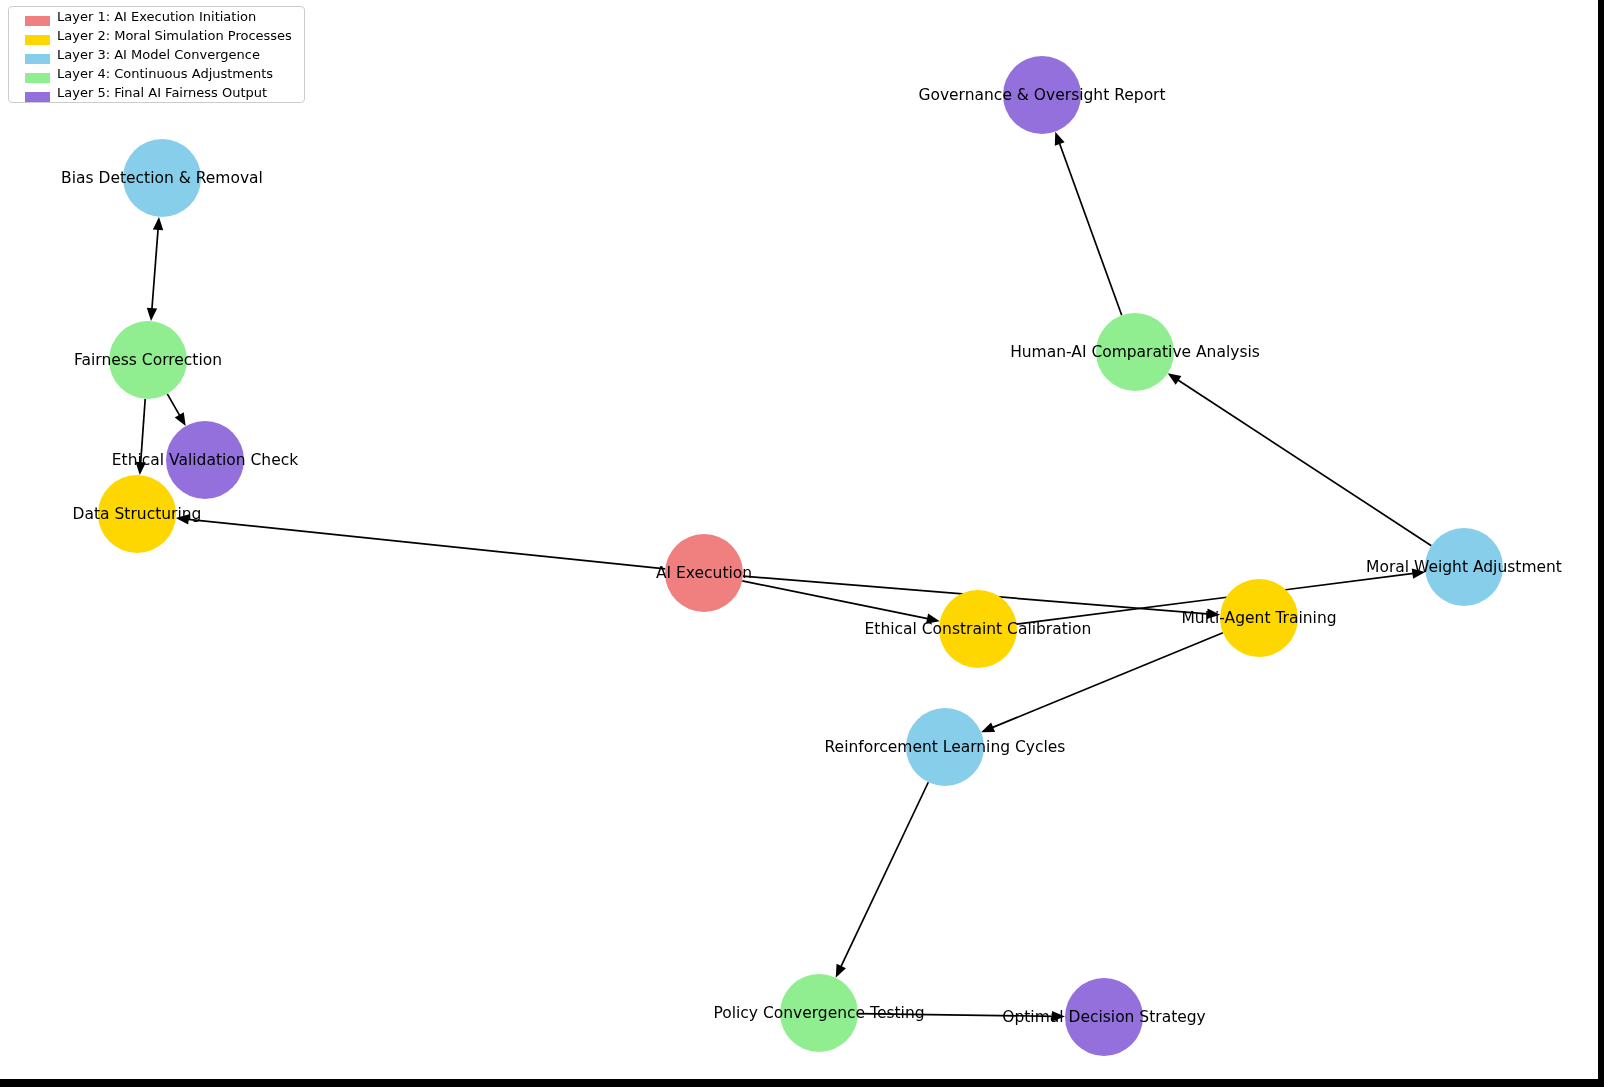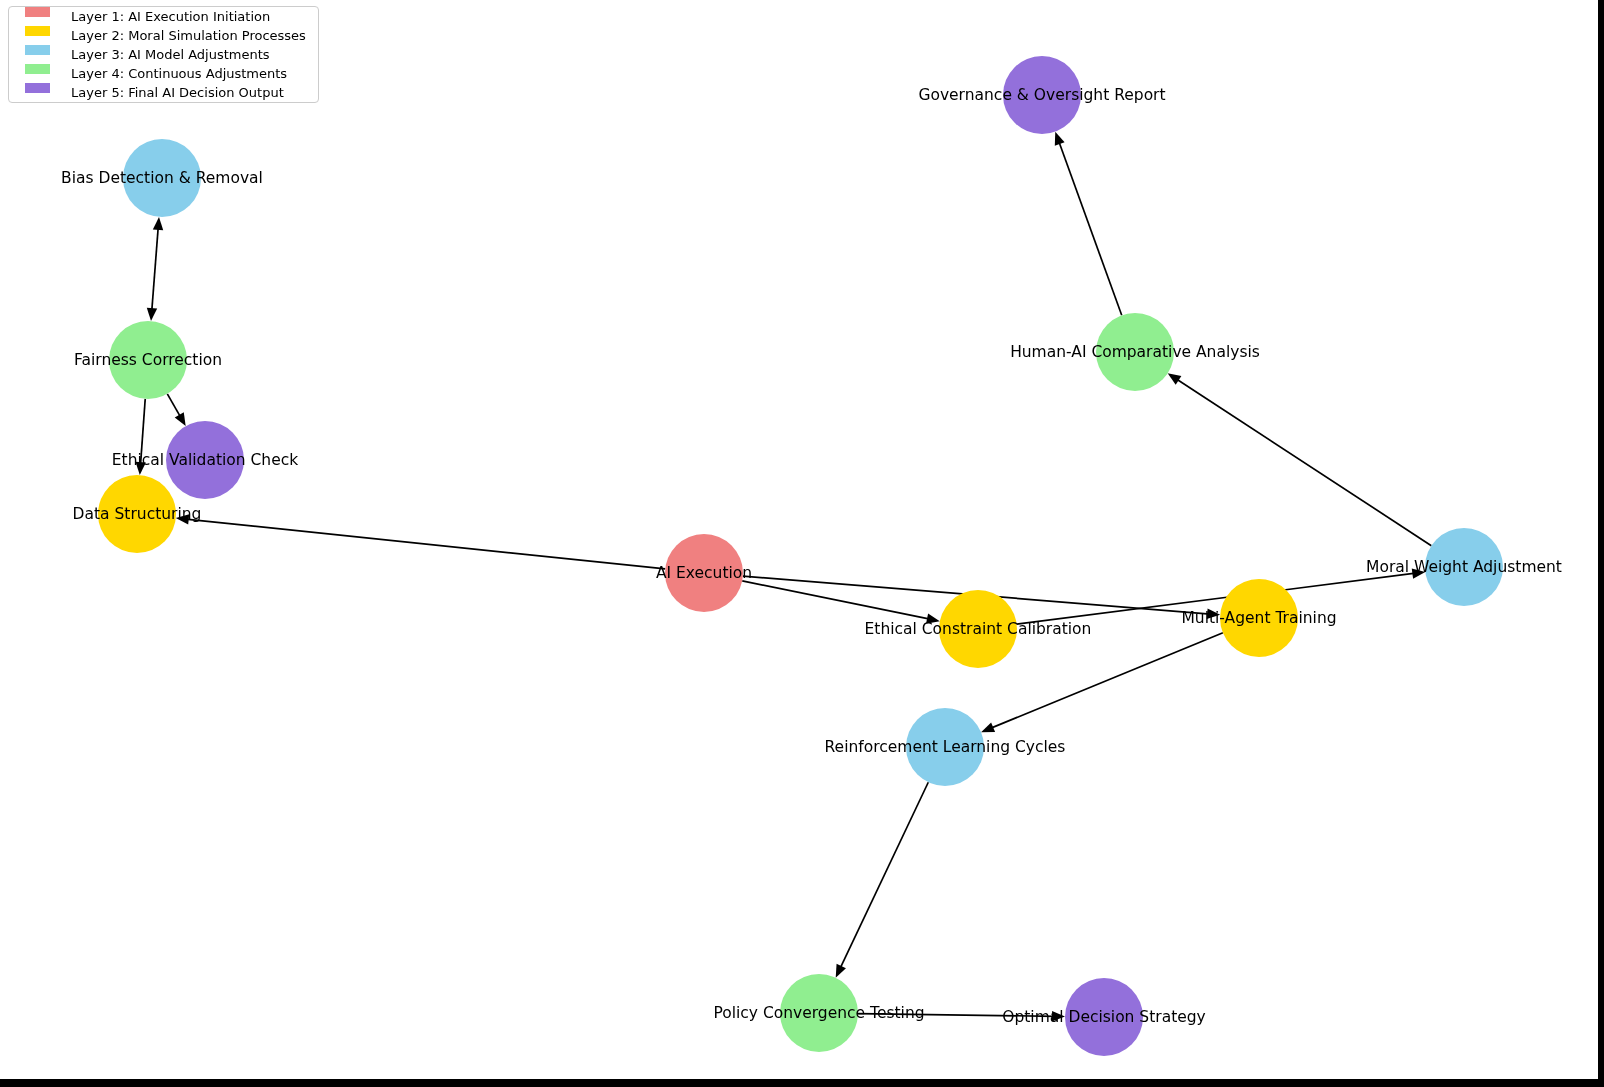--- a/index.html
+++ b/index.html
@@ -18,24 +18,23 @@
   .plot svg{position:absolute;left:0;top:0;}
   .legend{
     position:absolute;left:8px;top:6px;
     background:#ffffff;
     border:1px solid #cccccc;
     border-radius:4px;
     padding:0 12px 0 16px;
     box-sizing:border-box;
   }
   .legend-item{
-    display:flex;align-items:flex-start;
+    display:flex;align-items:flex-end;
     height:19px;
     white-space:nowrap;
-    gap:14px;
   }
   .legend-swatch{
     width:25px;height:10px;
     margin-right:7px;
     flex:0 0 auto;
   }
   .legend-label{
     font-size:13px;
     color:#000000;
     line-height:19px;
@@ -107,25 +106,25 @@
         <div class="legend-item">
           <span class="legend-swatch" style="background: rgb(240, 128, 128);"></span>
           <span class="legend-label">Layer 1: AI Execution Initiation</span>
         </div>
         <div class="legend-item">
           <span class="legend-swatch" style="background: rgb(255, 215, 0);"></span>
           <span class="legend-label">Layer 2: Moral Simulation Processes</span>
         </div>
         <div class="legend-item">
           <span class="legend-swatch" style="background: rgb(135, 206, 235);"></span>
-          <span class="legend-label">Layer 3: AI Model Adjustments</span>
+          <span class="legend-label">Layer 3: AI Model Convergence</span>
         </div>
         <div class="legend-item">
           <span class="legend-swatch" style="background: rgb(144, 238, 144);"></span>
           <span class="legend-label">Layer 4: Continuous Adjustments</span>
         </div>
         <div class="legend-item">
           <span class="legend-swatch" style="background: rgb(147, 112, 219);"></span>
-          <span class="legend-label">Layer 5: Final AI Decision Output</span>
+          <span class="legend-label">Layer 5: Final AI Fairness Output</span>
         </div>
       </div>
   </div>
 </div>
 
 </body></html>

